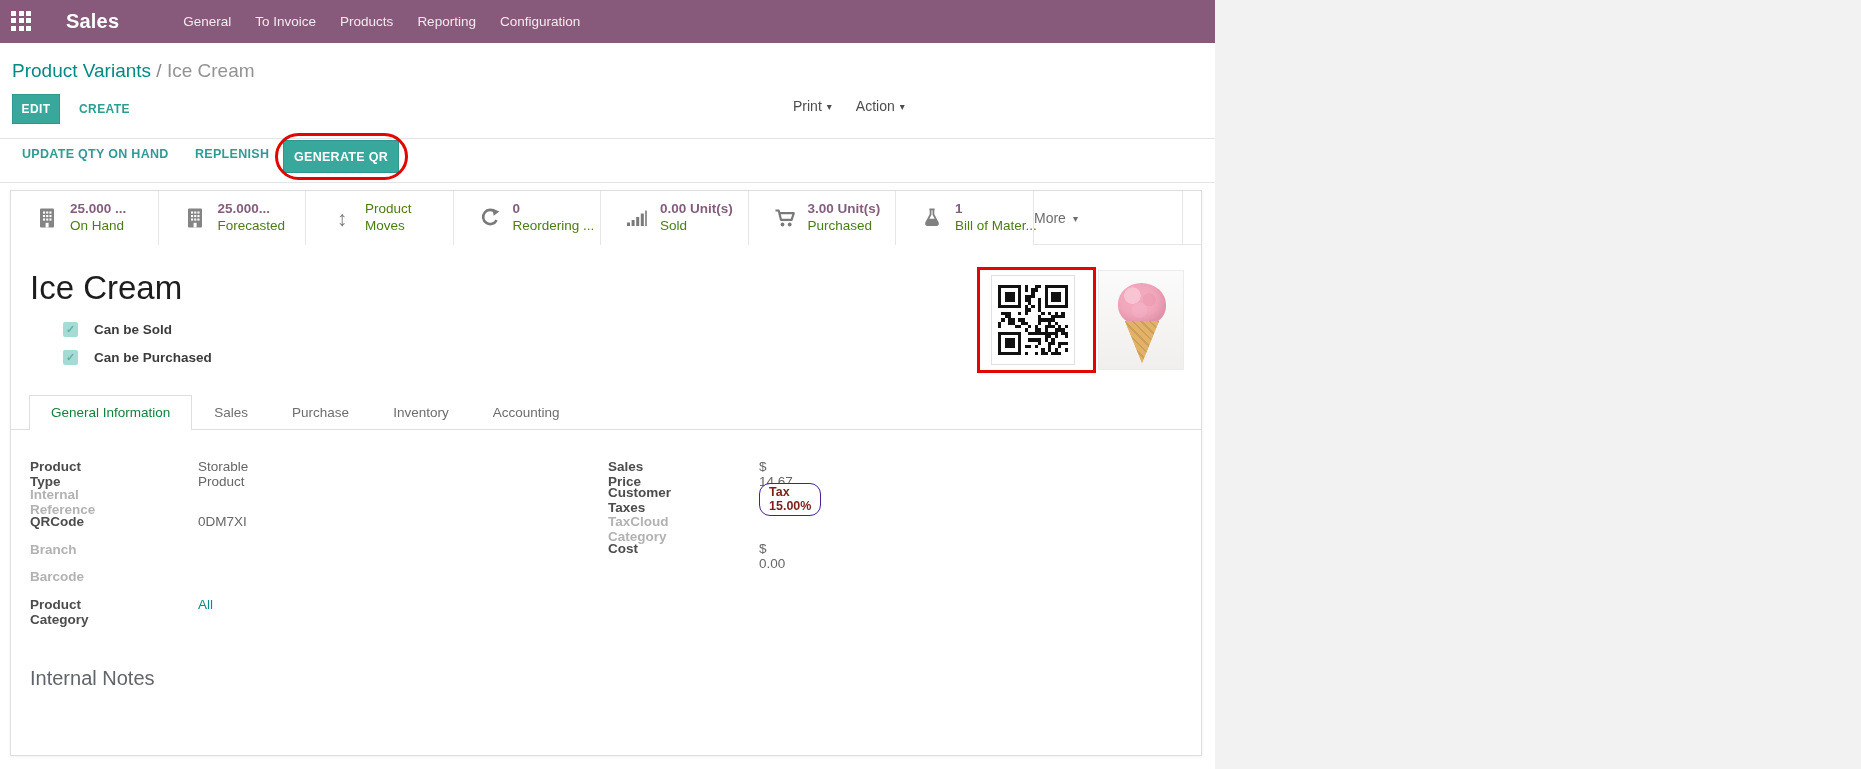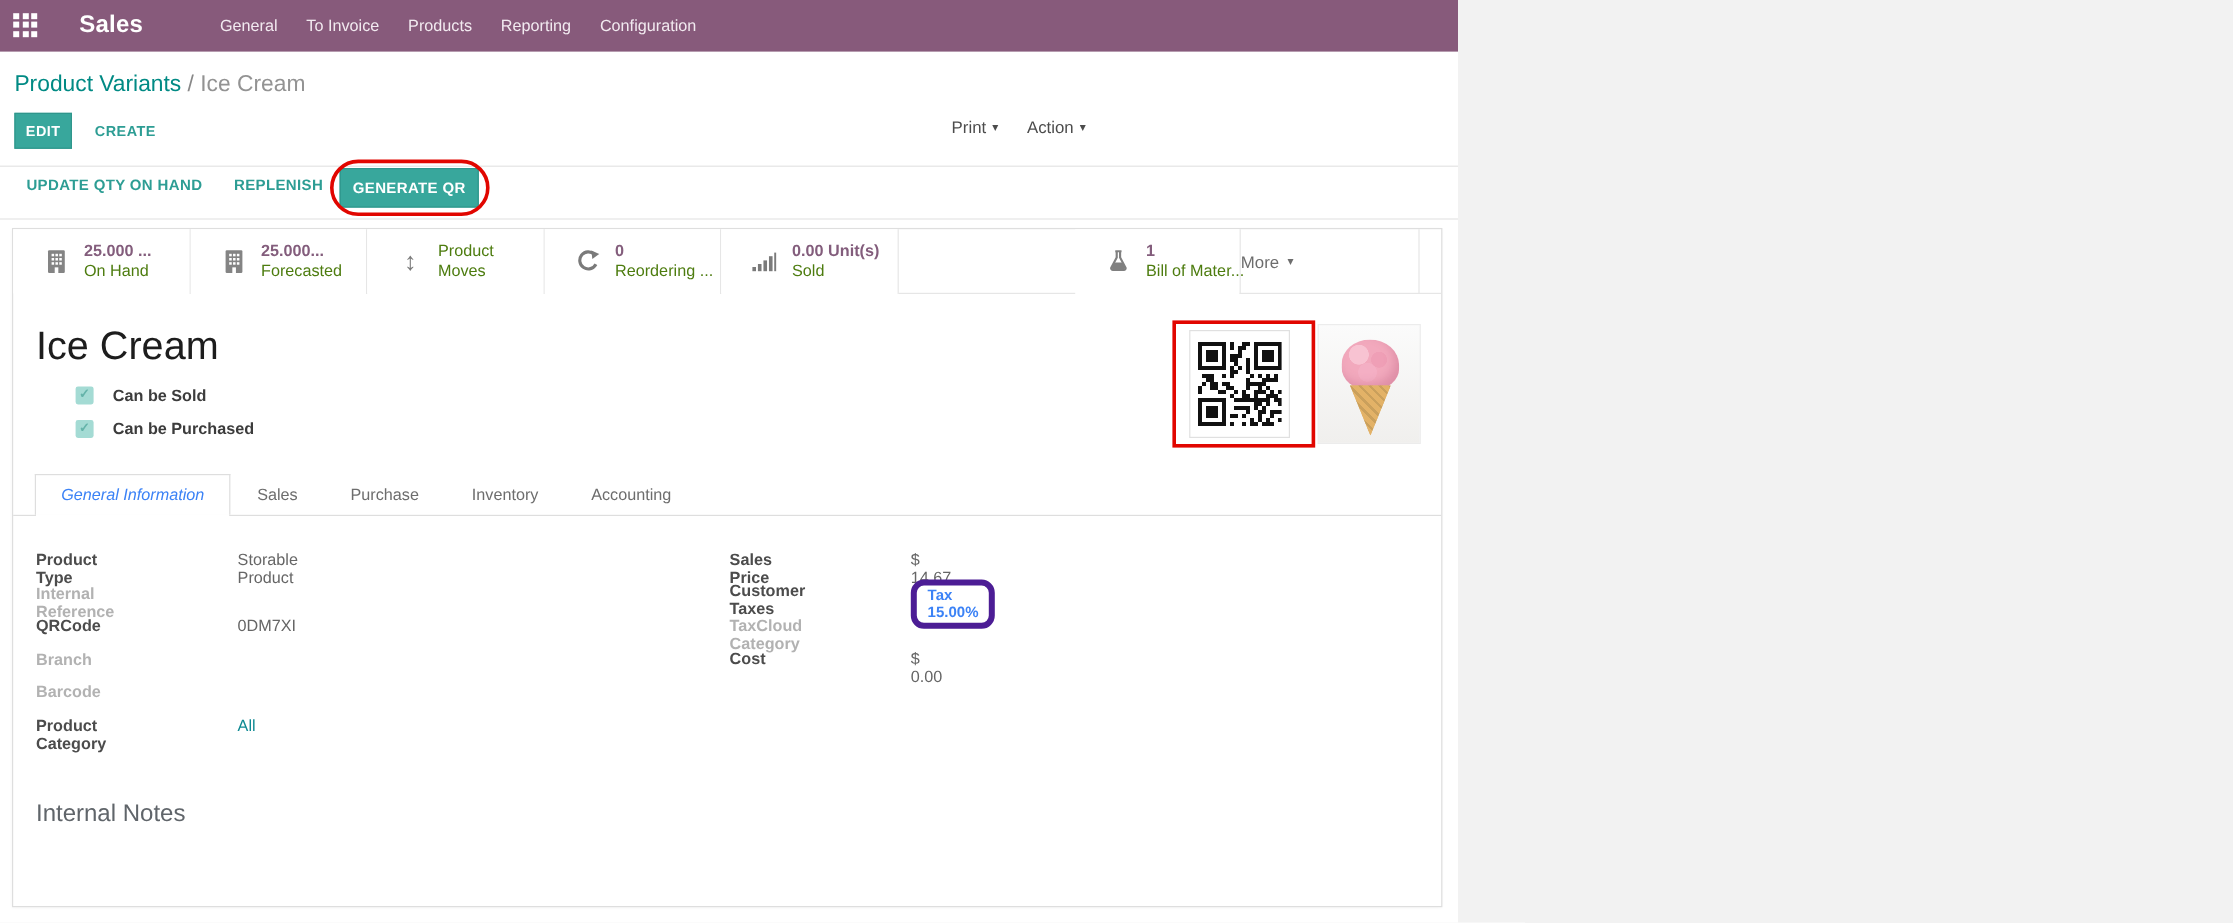--- a/index.html
+++ b/index.html
@@ -72,32 +72,32 @@
                       #f2a9bd;
            box-shadow: inset -4px -5px 8px rgba(200,110,140,.45); }
   .cone { position:absolute; left:26px; top:50px; width:34px; height:42px;
           background:repeating-linear-gradient(45deg,#e3b267 0 4px,#caa05c 4px 6px),
                      repeating-linear-gradient(-45deg,rgba(255,255,255,.12) 0 4px,rgba(120,80,30,.18) 4px 6px);
           background-color:#ddae63; clip-path:polygon(0 0,100% 0,50% 100%); }
 
   
   .tabs { position:absolute; left:0; top:205px; width:100%; height:34px; border-bottom:1px solid #dedede; display:flex; padding-left:18px; align-items:flex-end; }
   .tab { height:34px; display:flex; align-items:center; padding:0 21px; font-size:13.5px; color:#6d6d6d; cursor:pointer; border:1px solid transparent; border-bottom:none; }
-  .tab.active { background:#fff; border-color:#dedede; color:#3b82f6; position:relative;font-style:italic; }
+  .tab.active { background:#fff; border-color:#dedede; color:#15803d; position:relative; }
   .tab.active::after { content:""; position:absolute; left:0; right:0; bottom:-1px; height:1px; background:#fff; }
 
   
   .frow { position:absolute; height:20px; font-size:13.5px; display:flex; }
   .flabel { position:absolute; left:0; font-weight:bold; color:#4c4c4c; }
   .flabel.muted { color:#b2b2b2; font-weight:bold; }
   .fvalue { position:absolute; color:#666; }
   .fvalue.link { color:#0f8a93; cursor:pointer; }
   .left-col .flabel { left:19px; } .left-col .fvalue { left:187px; }
   .right-col .flabel { left:597px; } .right-col .fvalue { left:748px; }
-  .pill { display:inline-block; border:5px solid #4c1d95; border-radius:11px; padding:1px 9px 2px; font-size:12.5px; font-weight:bold; color:#3b82f6; background:#fff; cursor:pointer; }
+  .pill { display:inline-block; border:1px solid #4c1d95; border-radius:11px; padding:1px 9px 2px; font-size:12.5px; font-weight:bold; color:#7f1d1d; background:#fff; cursor:pointer; }
   .notes-title { position:absolute; left:19px; top:476px; font-size:20px; color:#60656a; }
 </style>
 </head>
 <body>
 
 <div class="page">
 <div class="app">
 
   <div class="navbar">
     <div class="apps-icon">
@@ -221,20 +221,33 @@
                   <rect x="6.6" y="14" width="3" height="6"></rect>
           <rect x="11.2" y="11" width="3" height="9"></rect>
                   <rect x="15.8" y="7.5" width="3" height="12.5"></rect>
                   <rect x="20.2" y="4.5" width="1.6" height="15.5"></rect>
                 </g>
               </svg>
         </span>
         <span class="stxt">
               <b class="sval">0.00 Unit(s)</b>
               <span class="slbl">Sold</span>
+            </span>
+      </div>
+      <div class="stat" style="left:737.5px">
+        <span class="sicon">
+          <svg width="24" height="24" viewBox="0 0 24 24">
+                <path d="M2.5 4.5h3.2l2.3 9.3h10.6l2.2-6.6H6.6" fill="none" stroke="#7a7a7a" stroke-width="2.2" stroke-linejoin="round"></path>
+          <circle cx="9.5" cy="18.5" r="1.9" fill="#7a7a7a"></circle>
+                <circle cx="16.7" cy="18.5" r="1.9" fill="#7a7a7a"></circle>
+              </svg>
+        </span>
+        <span class="stxt">
+              <b class="sval">3.00 Unit(s)</b>
+              <span class="slbl">Purchased</span>
             </span>
       </div>
       <div class="stat" style="left:885px; border-right:none; width:137px;">
         <span class="sicon">
           <svg width="24" height="24" viewBox="0 0 24 24">
                 <path d="M10.6 3.6v4.9L6.1 17c-.4 1 .3 2 1.4 2h9c1.1 0 1.8-1 1.4-2l-4.5-8.5V3.6" fill="none" stroke="#808080" stroke-width="1.8"></path>
           <path d="M9.4 3.4h5.2" stroke="#808080" stroke-width="1.8"></path>
           <path d="M8.5 12.8l-2 3.9c-.4.8.1 1.6 1 1.6h9c.9 0 1.4-.8 1-1.6l-2-3.9z" fill="#808080"></path>
               </svg>
         </span>

